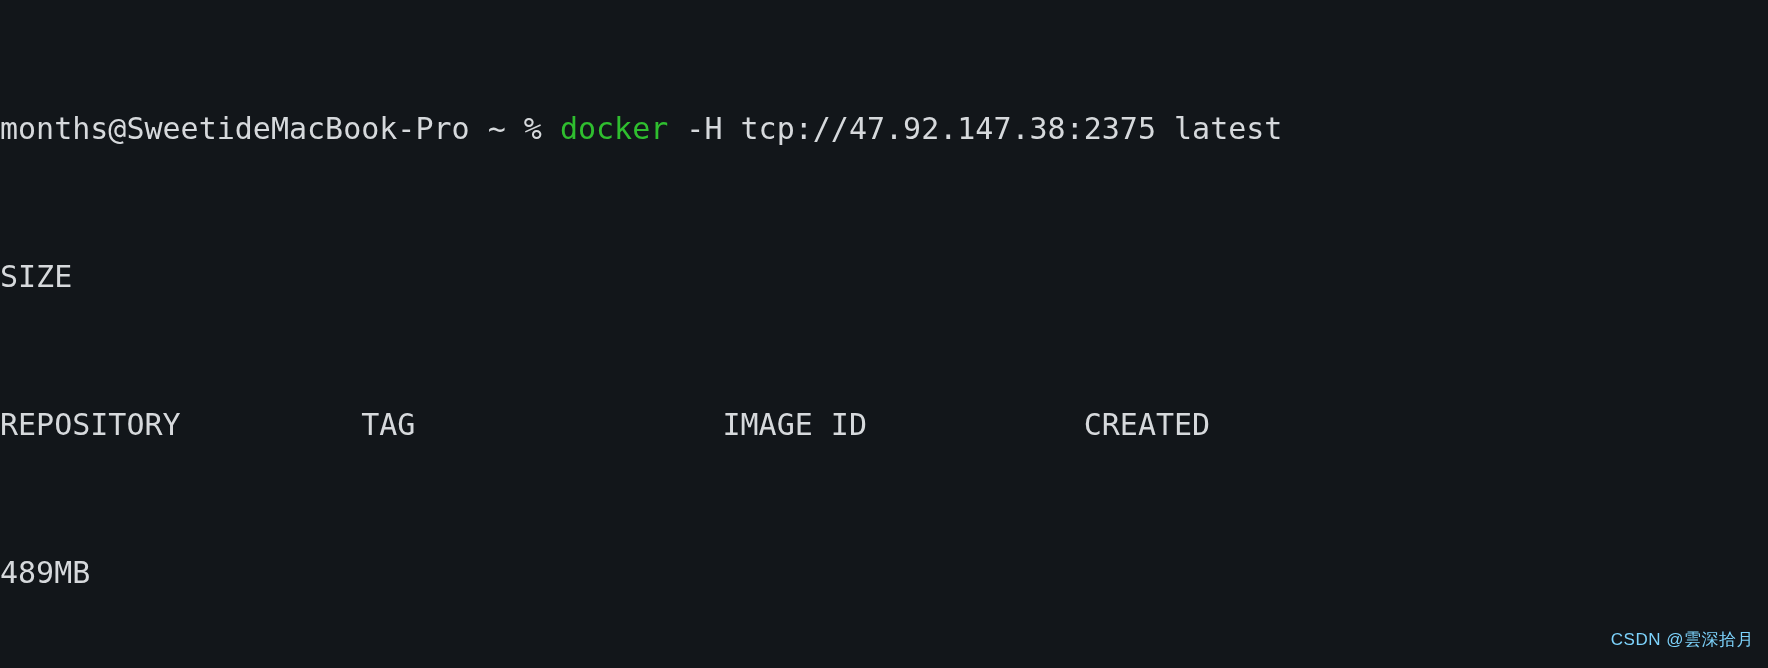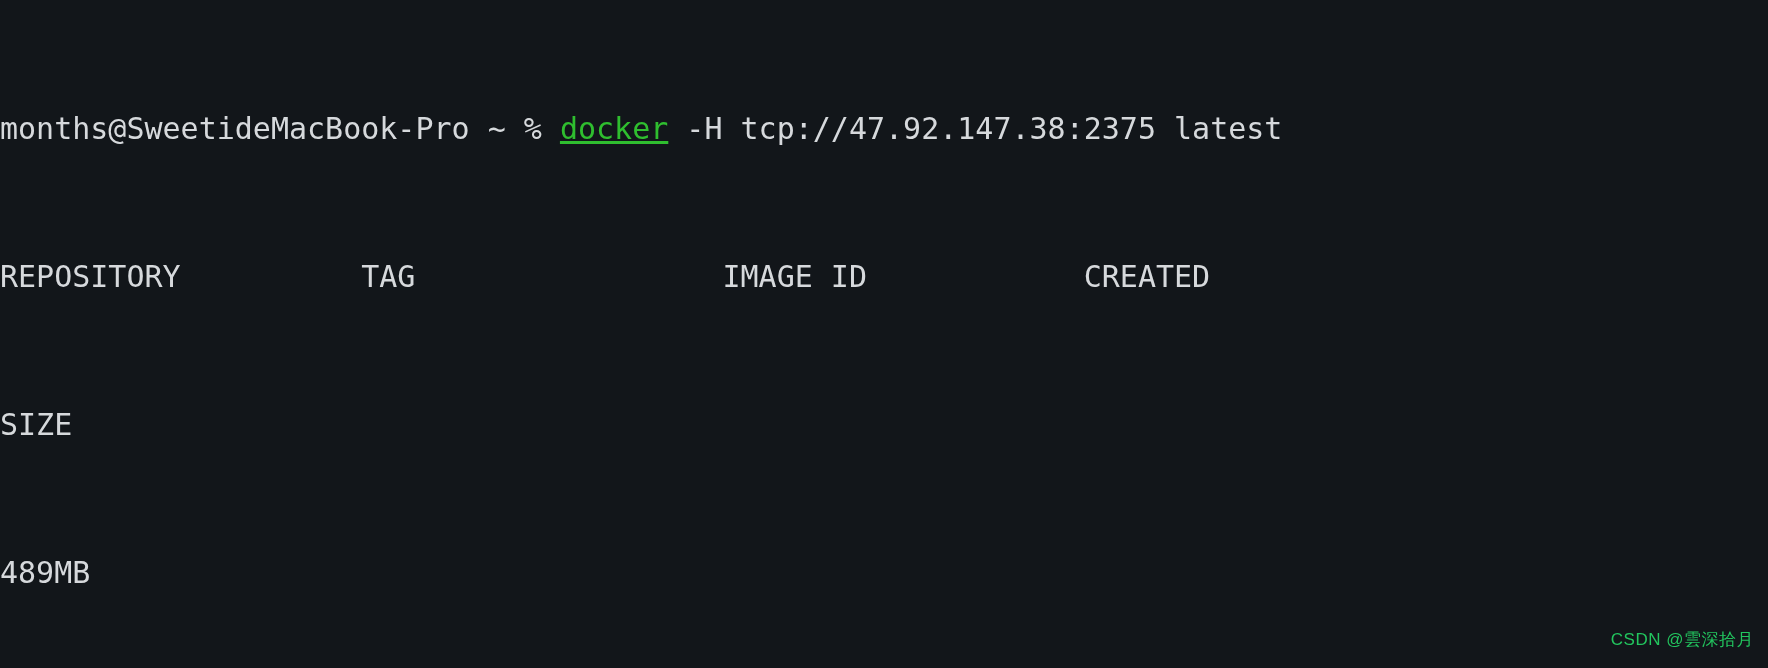--- a/index.html
+++ b/index.html
@@ -34,44 +34,43 @@
   }
   .line {
     height: 37px;
     white-space: pre;
     display: block;
     font-size: 30px;
     line-height: 37px;
   }
   .cmd-green {
     color: #2fbe2f;
-    text-decoration: underline;
   }
   .watermark {
     position: absolute;
     right: 14px;
     bottom: 10px;
     font-family: "Liberation Sans", "DejaVu Sans", sans-serif;
     font-size: 17px;
-    color: #22c55e;
+    color: #7dd3fc;
     letter-spacing: 0.5px;
     white-space: pre;
   }
 </style>
 </head>
 <body>
 
 <div id="terminal">
   <div class="screen">
 
     <div class="line"><span>months@SweetideMacBook-Pro ~ % </span><span class="cmd-green">docker</span><span> -H tcp://47.92.147.38:2375 latest</span></div>
 
+    <div class="line">SIZE</div>
+
     <div class="line">REPOSITORY          TAG                 IMAGE ID            CREATED             </div>
-
-    <div class="line">SIZE</div>
 
     <div class="line">489MB</div>
 
     
     
 
     
     
 
     

